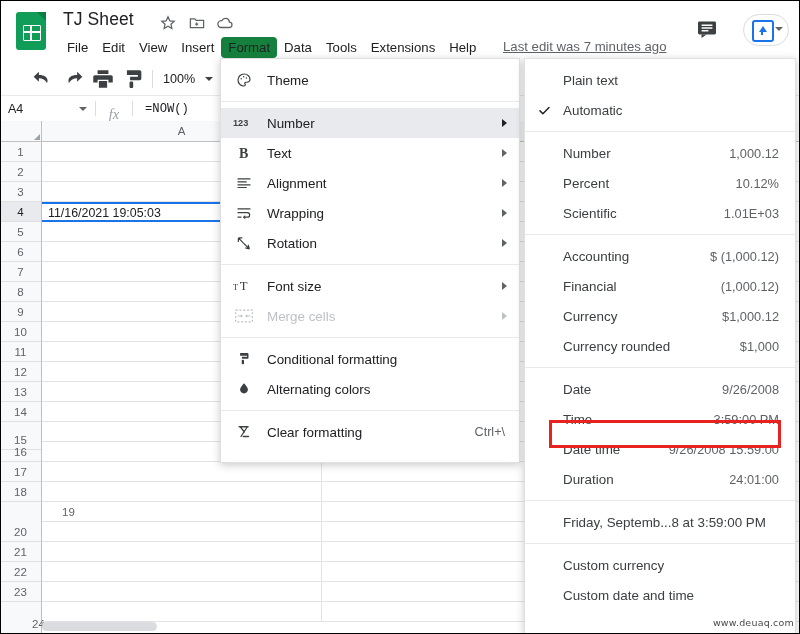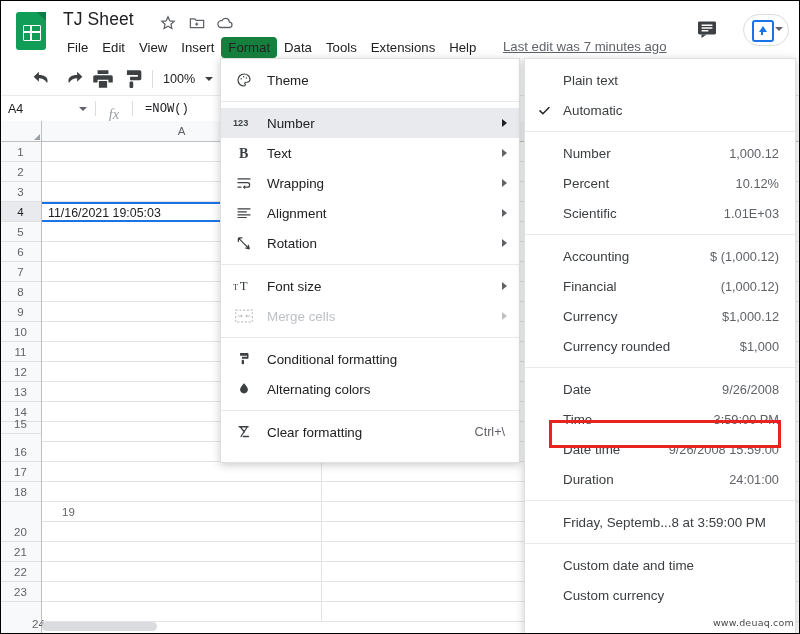--- a/index.html
+++ b/index.html
@@ -239,21 +239,21 @@
         <div class="rowcell" style="top: 80px;">5</div>
         <div class="rowcell" style="top: 100px;">6</div>
         <div class="rowcell" style="top: 120px;">7</div>
         <div class="rowcell" style="top: 140px;">8</div>
         <div class="rowcell" style="top: 160px;">9</div>
         <div class="rowcell" style="top: 180px;">10</div>
         <div class="rowcell" style="top: 200px;">11</div>
         <div class="rowcell" style="top: 220px;">12</div>
         <div class="rowcell" style="top: 240px;">13</div>
         <div class="rowcell" style="top: 260px;">14</div>
-        <div class="rowcell" style="top: 272px;">15</div>
+        <div class="rowcell" style="top: 288px;">15</div>
         <div class="rowcell" style="top: 300px;">16</div>
         <div class="rowcell" style="top: 320px;">17</div>
         <div class="rowcell" style="top: 340px;">18</div>
         <div class="rowcell" style="top: 360px; margin-left: 48px;">19</div>
         <div class="rowcell" style="top: 380px;">20</div>
         <div class="rowcell" style="top: 400px;">21</div>
         <div class="rowcell" style="top: 420px;">22</div>
         <div class="rowcell" style="top: 440px;">23</div>
         <div class="rowcell" style="top: 472px; padding-left: 32px;">24</div>
       </div>
@@ -316,34 +316,34 @@
           <svg width="16" height="16" viewBox="0 0 16 16">
             <text x="3" y="13" font-family="Liberation Serif, serif" font-size="14" font-weight="bold" fill="#3c4043">B</text>
           </svg>
         </span>
         <span class="mlabel">Text</span>
         <span class="marrow"></span>
       </div>
       <div class="mrow">
         <span class="mico">
           <svg width="18" height="18" viewBox="0 0 24 24">
+            <path stroke="#3c4043" stroke-width="1.6" stroke-linecap="round" d="M4 6.5h16M4 10.5h11M4 14.5h16M4 18h11"></path>
+          </svg>
+        </span>
+        <span class="mlabel">Alignment</span>
+        <span class="marrow"></span>
+      </div>
+      <div class="mrow">
+        <span class="mico">
+          <svg width="18" height="18" viewBox="0 0 24 24">
             <path stroke="#3c4043" stroke-width="1.6" stroke-linecap="round" fill="none" d="M4 6.5h16M4 11.5h12.5a3 3 0 010 6H12M4 17.5h4"></path>
             <path fill="#3c4043" d="M13.6 14.8l-3 2.7 3 2.7z"></path>
           </svg>
         </span>
         <span class="mlabel">Wrapping</span>
-        <span class="marrow"></span>
-      </div>
-      <div class="mrow">
-        <span class="mico">
-          <svg width="18" height="18" viewBox="0 0 24 24">
-            <path stroke="#3c4043" stroke-width="1.6" stroke-linecap="round" d="M4 6.5h16M4 10.5h11M4 14.5h16M4 18h11"></path>
-          </svg>
-        </span>
-        <span class="mlabel">Alignment</span>
         <span class="marrow"></span>
       </div>
       <div class="mrow">
         <span class="mico">
           <svg width="18" height="18" viewBox="0 0 24 24">
             <path fill="none" stroke="#3c4043" stroke-width="1.6" d="M4.5 5.2l6.5 6.6M4.5 5.2v5.4M4.5 5.2h5.4"></path>
             <path fill="none" stroke="#3c4043" stroke-width="1.6" d="M11 11.8l8.2 8.2M19.2 20l-5.4-1.6M19.2 20l-1.6-5.4"></path>
           </svg>
         </span>
         <span class="mlabel">Rotation</span>
@@ -474,25 +474,25 @@
         <span class="nsample">24:01:00</span>
       </div>
       <div class="msep"></div>
       <div class="nrow">
         <span class="nchk"></span>
         <span class="nlabel">Friday, Septemb...8 at 3:59:00 PM</span>
       </div>
       <div class="msep"></div>
       <div class="nrow">
         <span class="nchk"></span>
+        <span class="nlabel">Custom currency</span>
+      </div>
+      <div class="nrow">
+        <span class="nchk"></span>
         <span class="nlabel">Custom date and time</span>
-      </div>
-      <div class="nrow">
-        <span class="nchk"></span>
-        <span class="nlabel">Custom currency</span>
       </div>
     </div>
 
   <div class="redbox" style="border-color: rgb(232, 35, 31);"></div>
 
   <div class="watermark">www.deuaq.com</div>
   <div class="page-border"></div>
 </div>
 
 </body></html>

